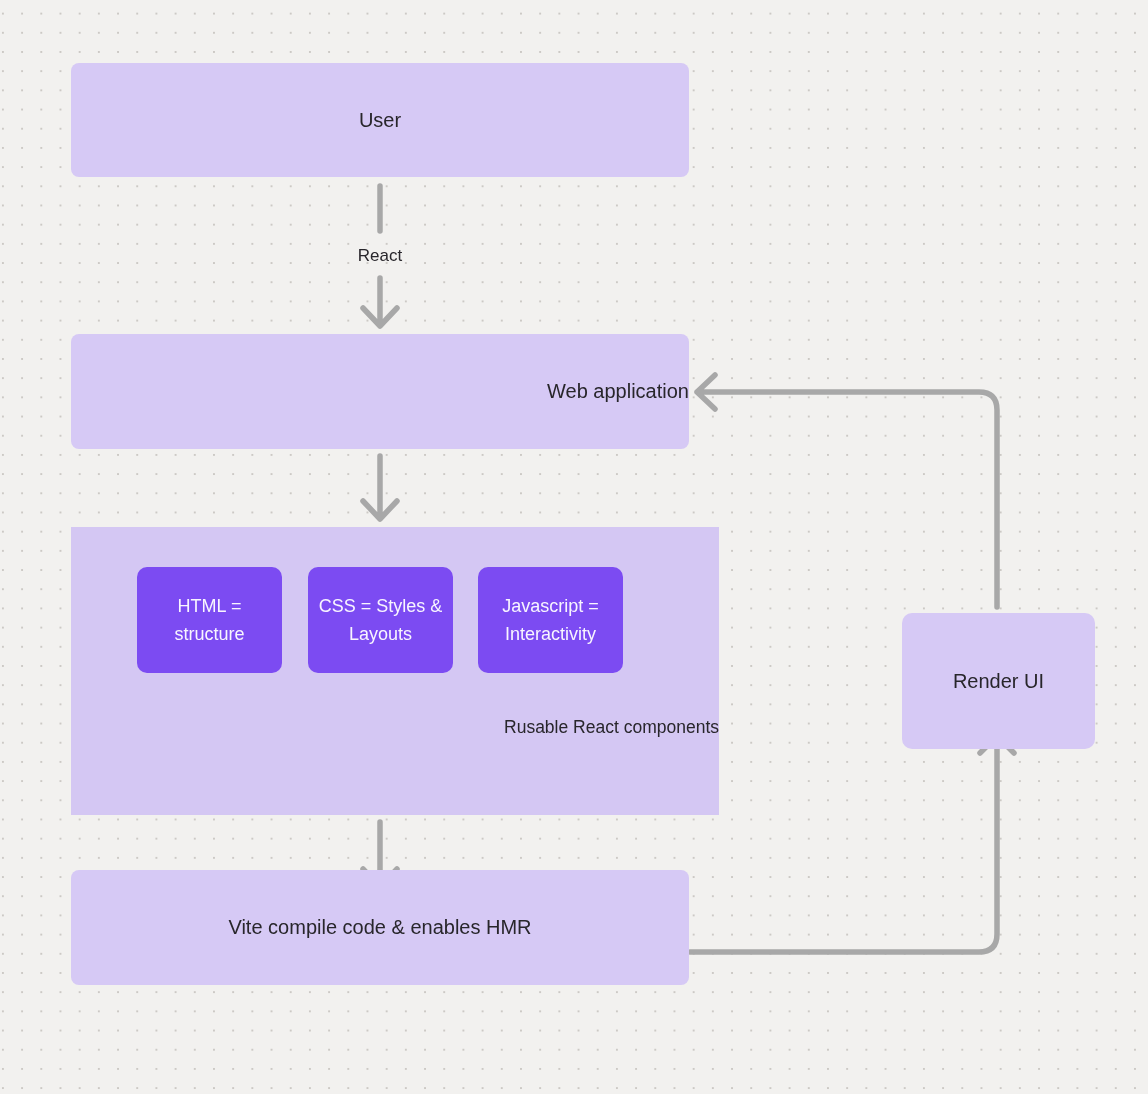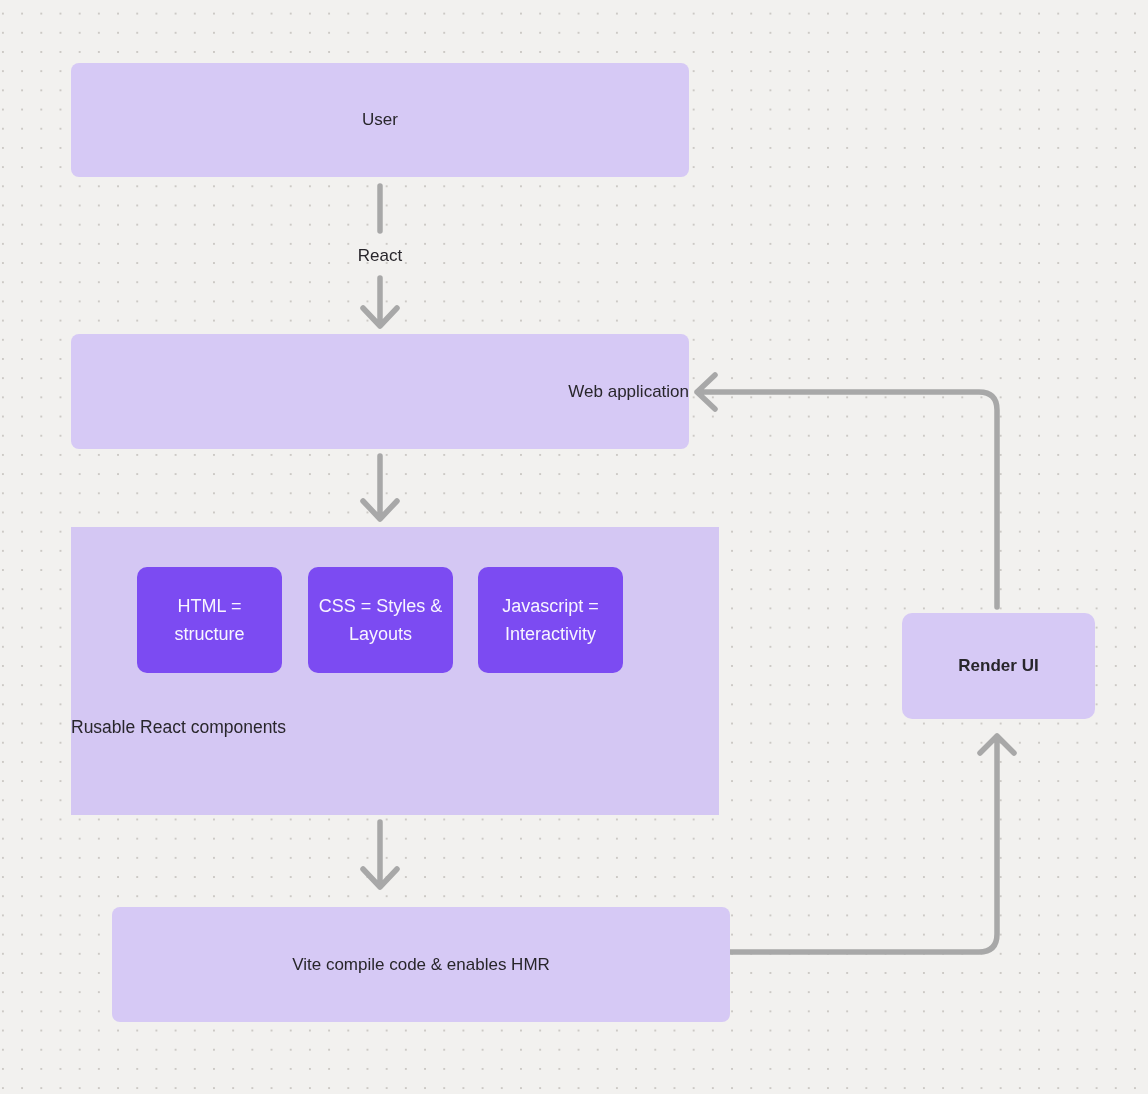--- a/index.html
+++ b/index.html
@@ -22,27 +22,27 @@
     display: flex;
     align-items: center;
     justify-content: center;
     text-align: center;
     box-sizing: border-box;
   }
   .node-light {
     background: #d6c9f5;
     border-radius: 8px;
     color: #28262b;
-    font-size: 17px;
+    font-size: 20px;
     font-weight: 500;
   }
   .node-user        { left: 71px;  top: 63px;  width: 618px; height: 114px; }
   .node-web         { left: 71px;  top: 334px; width: 618px; height: 115px; justify-content: flex-end; }
-  .node-vite        { left: 71px;  top: 907px; width: 618px; height: 115px; margin-left: 41px; }
-  .node-render      { left: 902px; top: 613px; width: 193px; height: 106px; border-radius: 10px; font-weight: bold; }
+  .node-vite        { left: 71px;  top: 870px; width: 618px; height: 115px; }
+  .node-render      { left: 902px; top: 613px; width: 193px; height: 136px; border-radius: 10px; }
   .group {
     position: absolute;
     left: 71px; top: 527px; width: 648px; height: 288px;
     background: #d4c7f3;
     border-radius: 0;
   }
   .node-accent {
     position: absolute;
     top: 40px;
     width: 145px;
@@ -60,21 +60,21 @@
     padding: 0 8px;
     box-sizing: border-box;
   }
   .accent-0 { left: 66px;  }
   .accent-1 { left: 237px; }
   .accent-2 { left: 407px; }
   .group-caption {
     position: absolute;
     left: 0; right: 0;
     top: 190px;
-    text-align: left;
+    text-align: right;
     color: #28262b;
     font-size: 17.5px;
     font-weight: 500;
   }
   .edge-label {
     position: absolute;
     left: 380px;
     top: 256px;
     transform: translate(-50%, -50%);
     color: #28262b;

